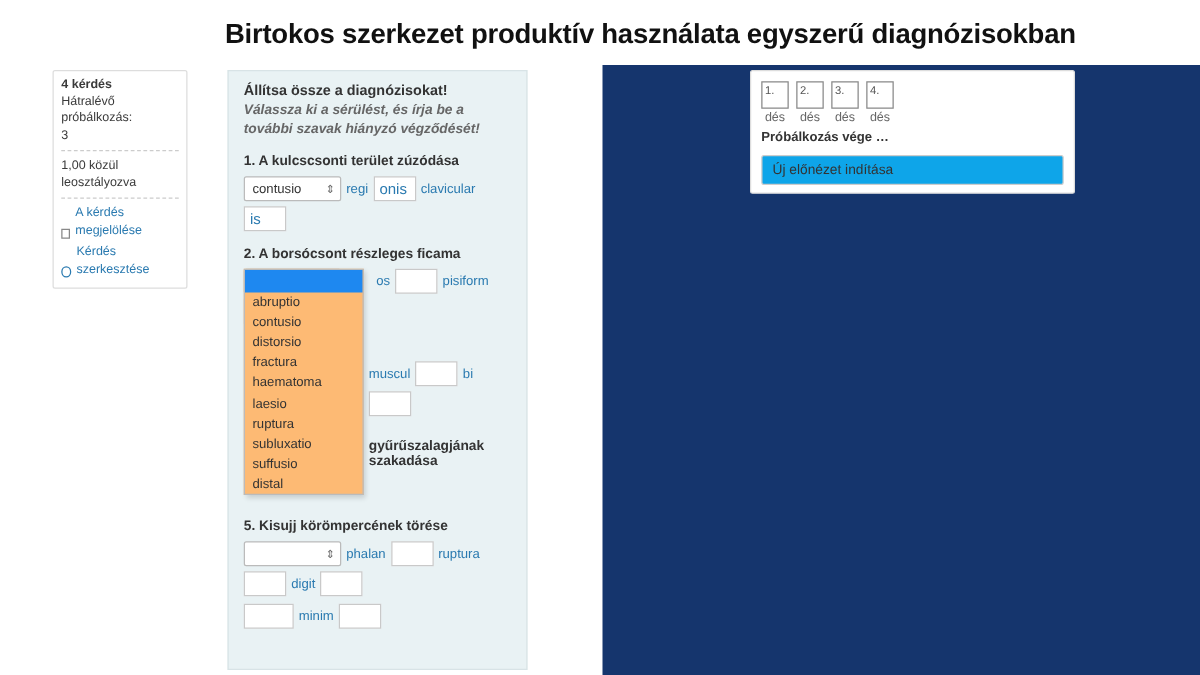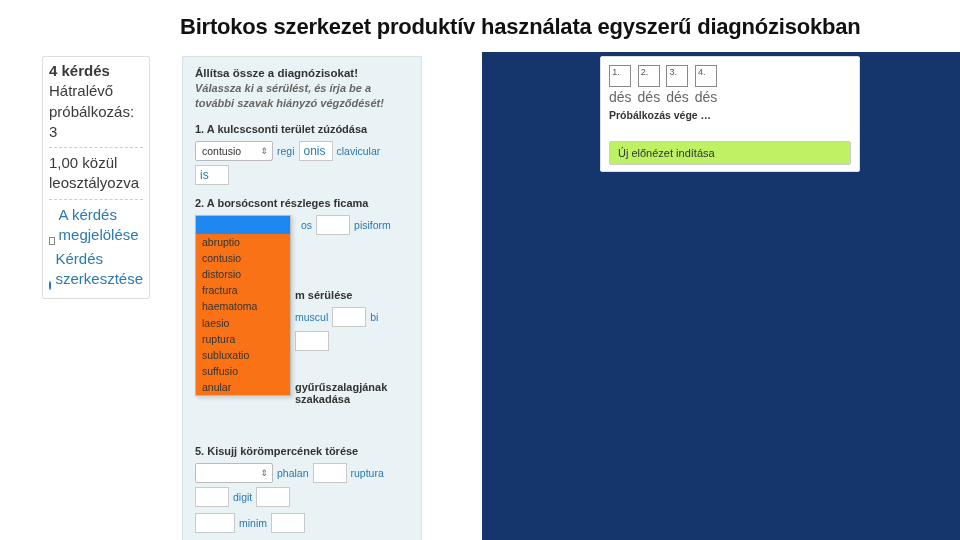--- a/index.html
+++ b/index.html
@@ -32,21 +32,21 @@
   
   .side {
     position: absolute;
     left: 42px;
     top: 56px;
     width: 108px;
     background: #fff;
     border: 1px solid #ddd;
     border-radius: 2px;
     padding: 4px 6px 8px 6px;
-    font-size: 15px;
+    font-size: 10px;
     color: #3a3a3a;
     line-height: 1.35;
   }
   .side .b { font-weight: 700; }
   .side .link { color: #2a7ab0; display: flex; gap: 4px; align-items: flex-end; margin-top: 4px; }
   .side .sep { border-top: 1px dashed #ccc; margin: 5px 0; }
   .side .flag-icon { width:8px;height:8px;border:1px solid #888; display:inline-block; }
   .side .gear-icon { width:9px;height:9px;border-radius:50%;border:1.5px solid #2a7ab0; display:inline-block; position:relative;}
   
   .quiz {
@@ -73,39 +73,39 @@
   }
   .dd.sel { justify-content:space-between; }
   .chev { font-size:9px;color:#666; }
   .txt {
     background:#fff;border:1px solid #c9c9c9;height:20px;
     padding:0 4px;font-size:12px;color:#2a7ab0;min-width:34px;
     display:inline-flex;align-items:center;
   }
   .stat { color:#2a7ab0; font-size:10.5px; }
   .ddopts {
-    position:absolute;left:0;top:0;width:96px;background:#f97316;
+    position:absolute;left:0;top:0;width:96px;background:#fdba74;
     border:1px solid #bbb;z-index:5;font-size:10.5px;color:#333;
     box-shadow:2px 2px 4px rgba(0,0,0,0.15);
   }
   .ddopts .top {background:#1e88f0;height:18px;}
   .ddopts .op { padding:1px 6px; line-height:1.35;}
   
   .right {
     position:absolute;left:600px;top:56px;width:260px;
     background:#fff;border:1px solid #ddd;border-radius:2px;
     padding:8px 8px 6px 8px;font-size:10.5px;color:#333;
   }
   .slots { display:flex;gap:6px;margin-bottom:4px;}
   .slot { display:flex;flex-direction:column;align-items:center;gap:2px;}
   .slot .bx {width:22px;height:22px;border:1px solid #888;background:#fff;display:flex;align-items:flex-start;justify-content:flex-start;padding:1px 2px;font-size:9px;color:#555;}
-  .slot .lab {font-size:14px;color:#666;}
+  .slot .lab {font-size:10px;color:#666;}
   .right .foot {font-weight:700;margin-top:3px;}
   .right .btn {
-    margin-top:20px;width:100%;background:#bef264;border:1px solid #ccc;
+    margin-top:8px;width:100%;background:#0ea5e9;border:1px solid #ccc;
     border-radius:2px;padding:5px 8px;text-align:left;font-size:11px;color:#333;
   }
 </style>
 </head>
 <body>
 
 <div class="title">Birtokos szerkezet produktív használata egyszerű diagnózisokban</div>
 <div class="bluebar"></div>
 
 <div class="side">
@@ -154,41 +154,40 @@
           <div class="top"></div>
           <div class="op">abruptio</div>
           <div class="op">contusio</div>
           <div class="op">distorsio</div>
           <div class="op">fractura</div>
           <div class="op">haematoma</div>
           <div class="op">laesio</div>
           <div class="op">ruptura</div>
           <div class="op">subluxatio</div>
           <div class="op">suffusio</div>
-          <div class="op">anular</div>
+          <div class="op">distal</div>
         </div>
       </div>
       <span class="stat" style="margin-left:24px">os</span>
       <span class="txt"></span>
       <span class="stat">pisiform</span>
       <span class="txt"></span>
     </div>
   </div>
 
   <div class="q" style="margin-top:30px">
-    <div class="qtitle" style="padding-left:100px">m sérülése</div>
     <div class="row" style="padding-left:100px">
       <span class="stat">muscul</span>
       <span class="txt"></span>
       <span class="stat">bi</span>
       <span class="txt"></span>
     </div>
   </div>
 
-  <div class="q" style="margin-top:30px">
+  <div class="q" style="margin-top:18px">
     <div class="qtitle" style="padding-left:100px">gyűrűszalagjának szakadása</div>
   </div>
 
   <div class="q" style="margin-top:40px">
     <div class="qtitle">5. Kisujj körömpercének törése</div>
     <div class="row">
       <div class="dd">
         <span class="chev">⇕</span>
       </div>
       <span class="stat">phalan</span>

